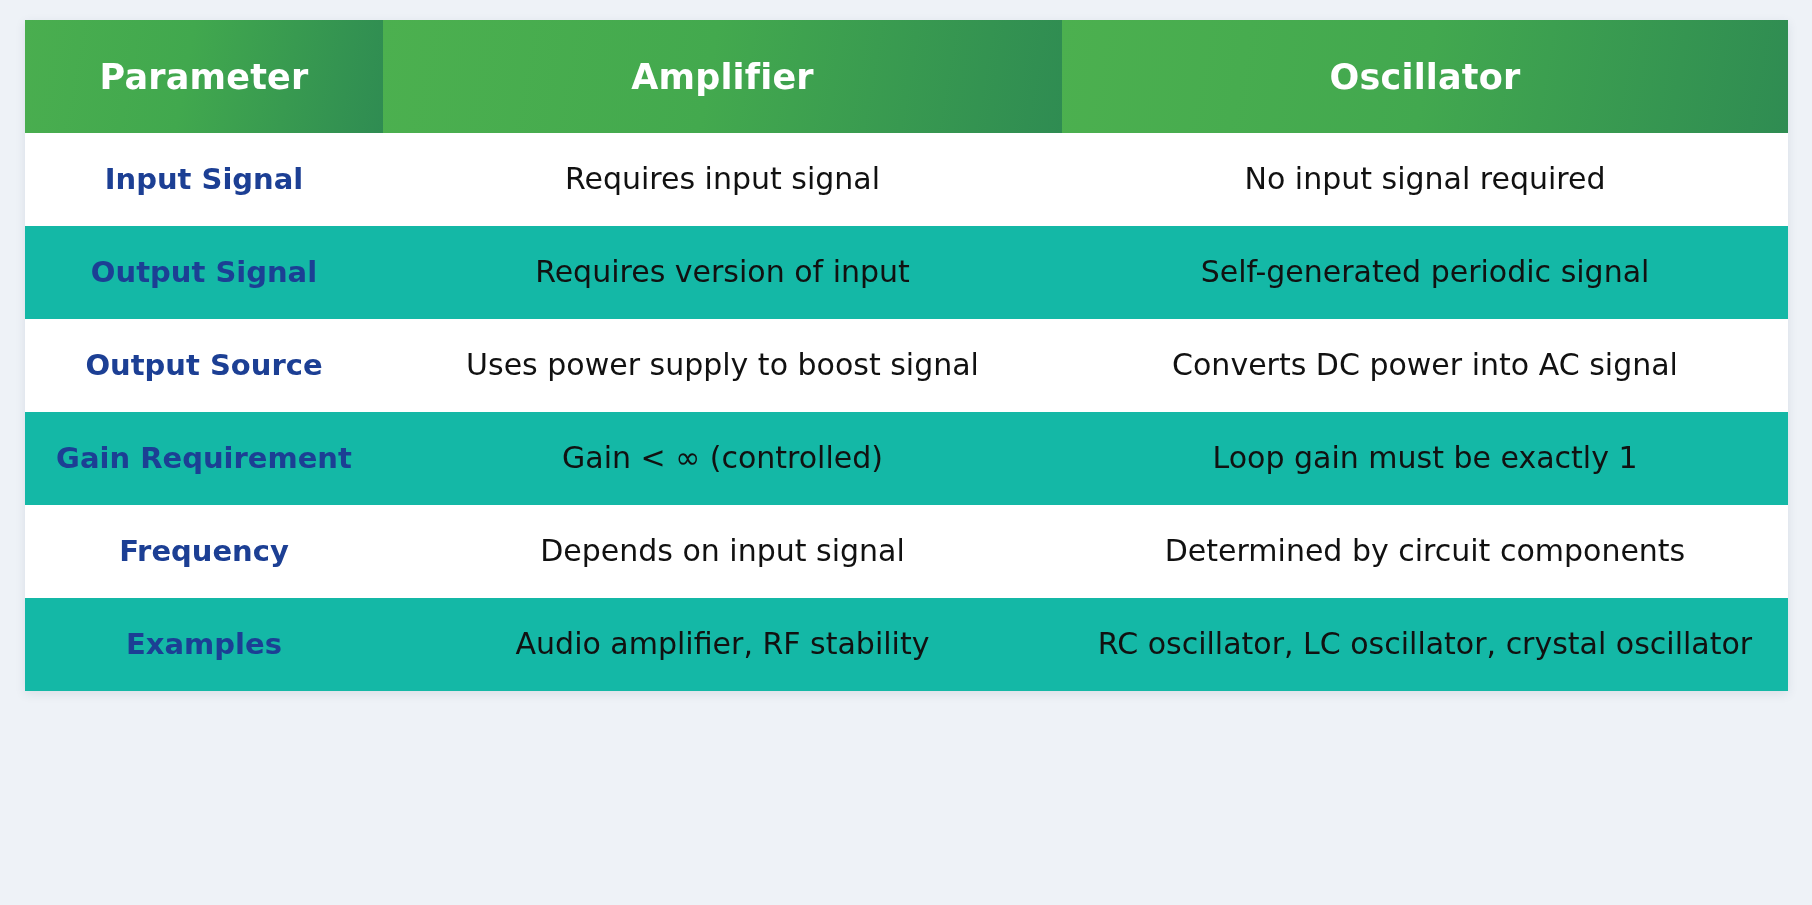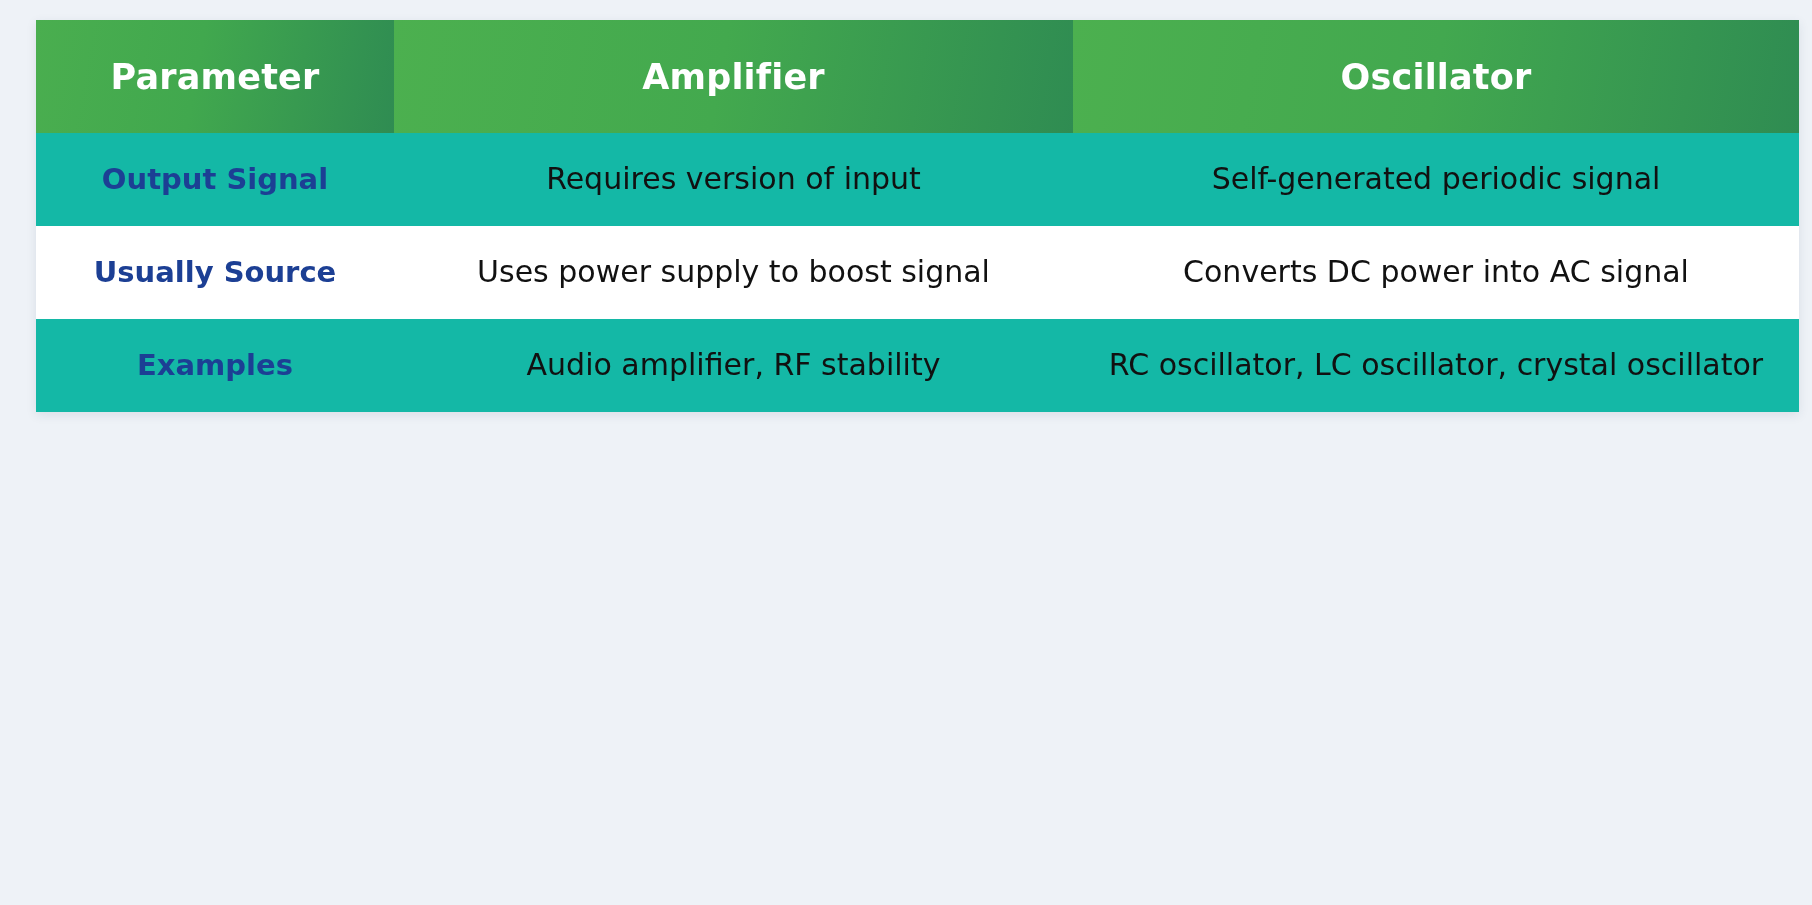--- a/index.html
+++ b/index.html
@@ -12,21 +12,21 @@
     background: #eef2f7;
     font-family: "DejaVu Sans", "Liberation Sans", sans-serif;
     overflow: hidden;
   }
 
   .page {
     position: relative;
     width: 1812px;
     height: 905px;
     box-sizing: border-box;
-    padding: 20px 24px 28px 36px;
+    padding: 20px 24px 28px 25px;
   }
 
   .comparison-table {
     width: 1763px;
     border-collapse: collapse;
     table-layout: fixed;
     box-shadow: 0 3px 10px rgba(40, 60, 90, 0.10);
     background: #ffffff;
   }
 
@@ -89,29 +89,44 @@
       <col class="c-osc">
     </colgroup>
     <thead>
       <tr>
         <th class="h-param">Parameter</th>
         <th class="h-amp">Amplifier</th>
         <th class="h-osc">Oscillator</th>
       </tr>
     </thead>
     <tbody>
+      <tr class="row-odd">
+        <td class="cell-param">Input Signal</td>
+        <td class="cell-amp">Requires input signal</td>
+        <td class="cell-osc">No input signal required</td>
+      </tr>
       <tr class="row-even">
         <td class="cell-param">Output Signal</td>
         <td class="cell-amp">Requires version of input</td>
         <td class="cell-osc">Self-generated periodic signal</td>
       </tr>
       <tr class="row-odd">
-        <td class="cell-param">Usually Source</td>
+        <td class="cell-param">Output Source</td>
         <td class="cell-amp">Uses power supply to boost signal</td>
         <td class="cell-osc">Converts DC power into AC signal</td>
+      </tr>
+      <tr class="row-even">
+        <td class="cell-param">Gain Requirement</td>
+        <td class="cell-amp">Gain &lt; ∞ (controlled)</td>
+        <td class="cell-osc">Loop gain must be exactly 1</td>
+      </tr>
+      <tr class="row-odd">
+        <td class="cell-param">Frequency</td>
+        <td class="cell-amp">Depends on input signal</td>
+        <td class="cell-osc">Determined by circuit components</td>
       </tr>
       <tr class="row-even">
         <td class="cell-param">Examples</td>
         <td class="cell-amp">Audio amplifier, RF stability</td>
         <td class="cell-osc">RC oscillator, LC oscillator, crystal oscillator</td>
       </tr>
     </tbody>
   </table>
 </div>
 

